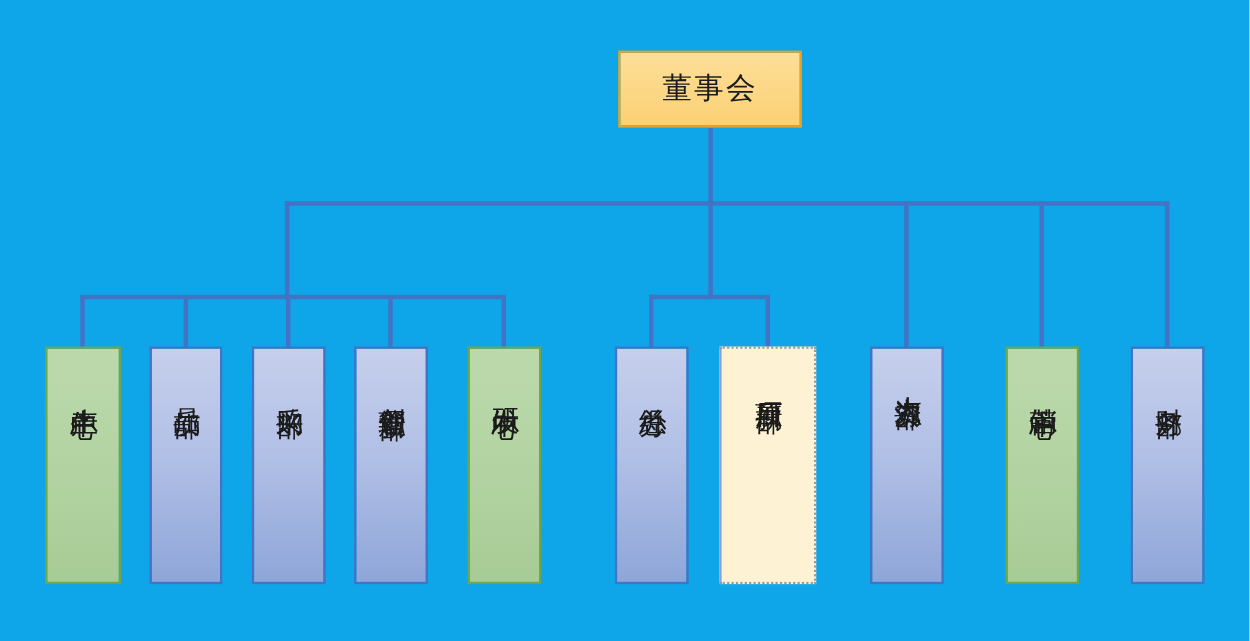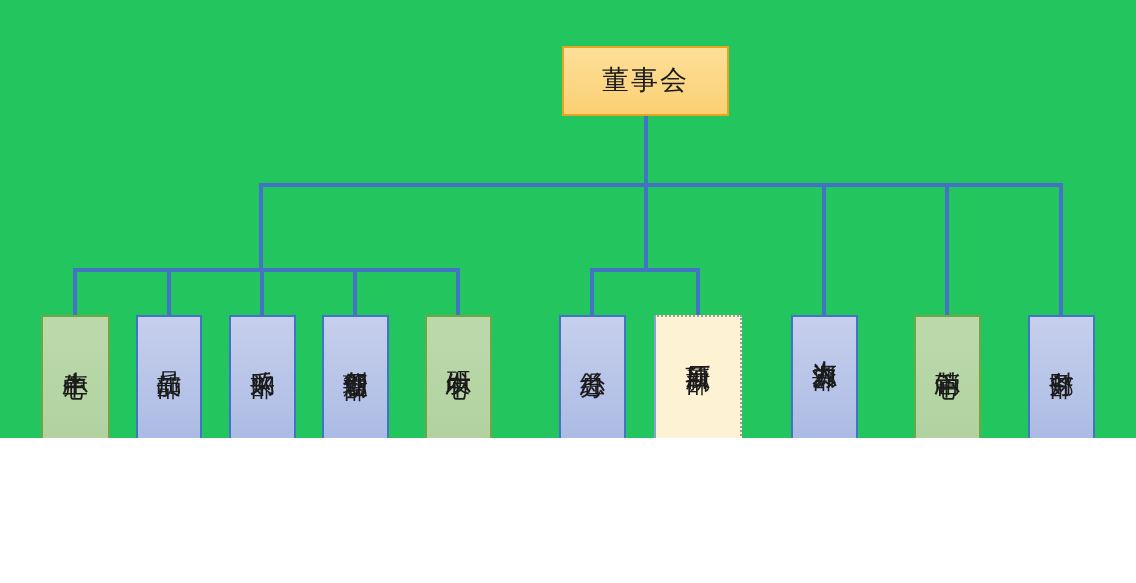--- a/index.html
+++ b/index.html
@@ -6,22 +6,22 @@
     margin: 0;
     padding: 0;
     background: #ffffff;
   }
   body {
     font-family: "Liberation Sans", "DejaVu Sans", sans-serif;
   }
   #org-chart {
     position: relative;
     width: 1136px;
-    height: 438px;
-    background: #22c55e;
+    height: 583px;
+    background: #0ea5e9;
     overflow: hidden;
   }
 
   
   .conn {
     position: absolute;
     background: #4472c4;
   }
   .conn.h { height: 4px; }
   .conn.v { width: 4px; }

